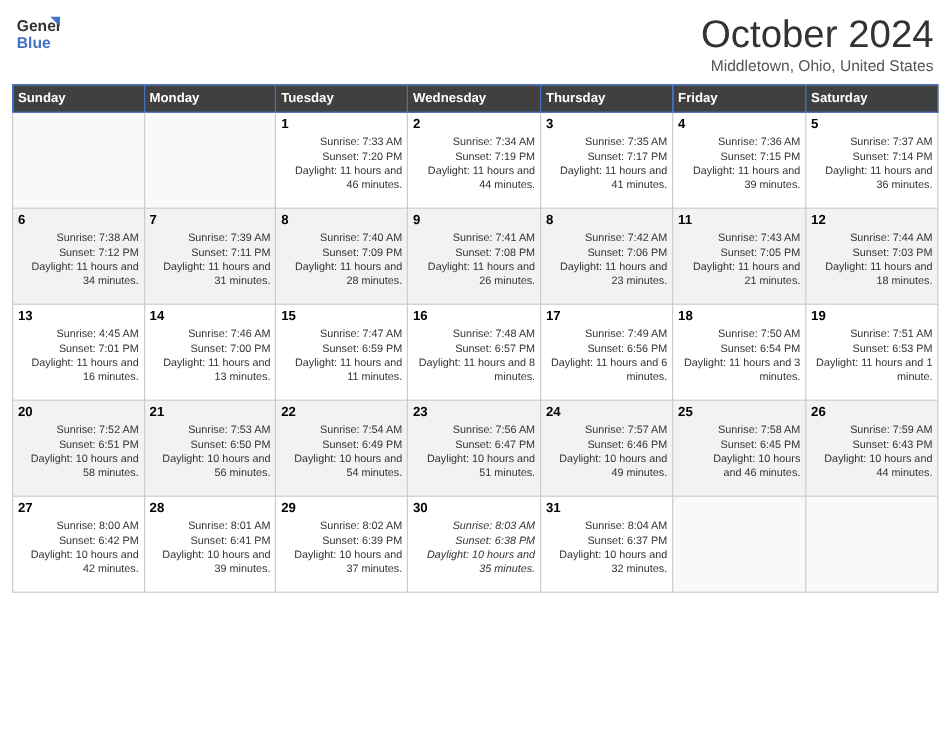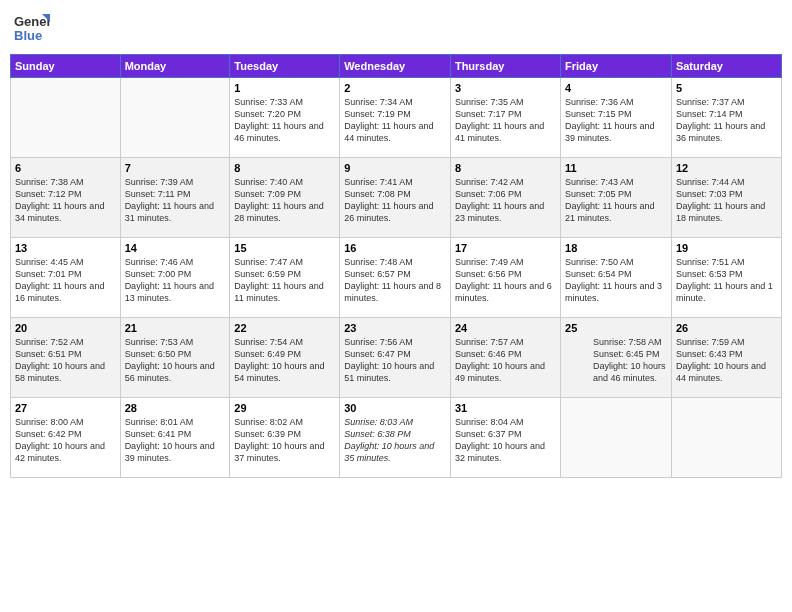--- a/index.html
+++ b/index.html
@@ -31,21 +31,21 @@
     .location {
       font-size: 13px;
       color: #555;
     }
     table {
       width: 100%;
       border-collapse: collapse;
       font-size: 10px;
     }
     thead tr th {
-      background: #6d28d9;
+      background: #404040;
       color: #fff;
       text-align: left;
       padding: 5px 4px;
       font-size: 11px;
       font-weight: bold;
       border: 1px solid #4472C4;
     }
     tbody tr {
       background: #fff;
     }
@@ -63,34 +63,39 @@
     .day-num {
       font-weight: bold;
       font-size: 11px;
       display: block;
       margin-bottom: 2px;
     }
     .day-info {
       font-size: 9px;
       color: #333;
       line-height: 1.35;
+      text-align: right;
     }
     .empty { background: #f9f9f9; }
   </style>
 </head>
 <body>
 
 <div class="header">
   <div class="logo">
     <svg width="36" height="36" viewBox="0 0 36 36">
       <text x="0" y="16" font-size="13" font-weight="bold" fill="#333">General</text>
       <text x="0" y="30" font-size="13" font-weight="bold" fill="#4472C4">Blue</text>
       <polygon points="28,4 36,4 36,12" fill="#4472C4"></polygon>
     </svg>
   </div>
+  <div class="title-block">
+    <div class="month-title">October 2024</div>
+    <div class="location">Middletown, Ohio, United States</div>
+  </div>
 </div>
 
 <table>
   <thead>
     <tr id="header-row">
         <th>Sunday</th>
         <th>Monday</th>
         <th>Tuesday</th>
         <th>Wednesday</th>
         <th>Thursday</th>

